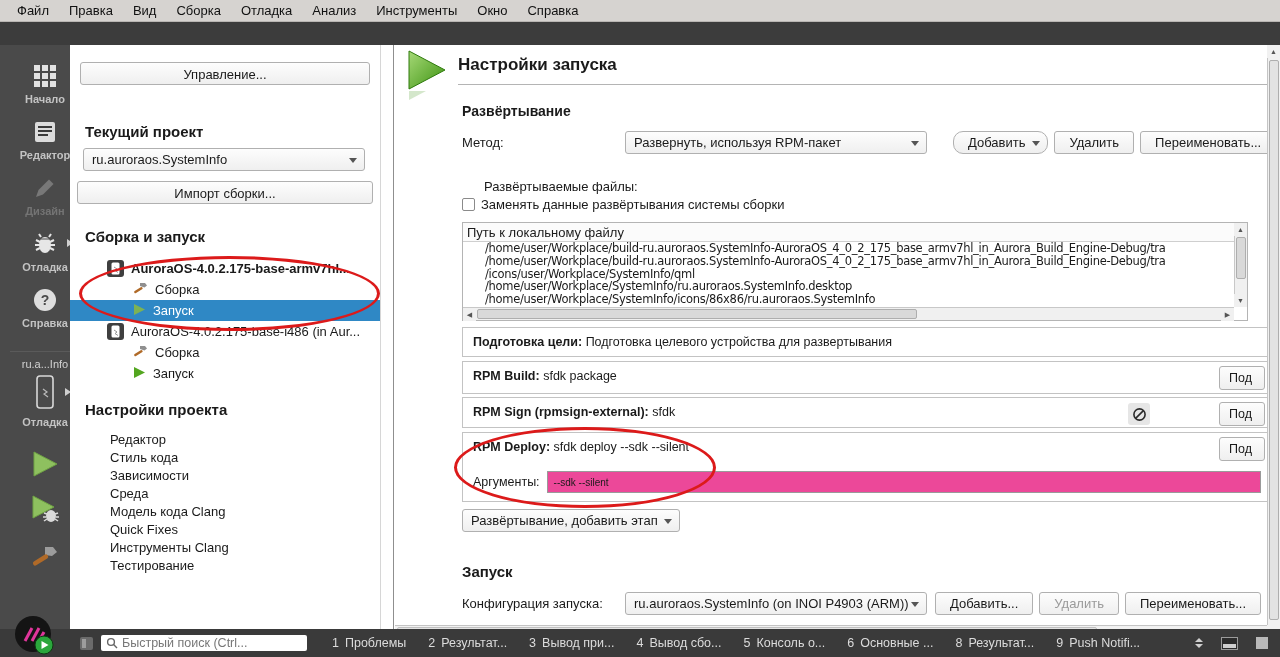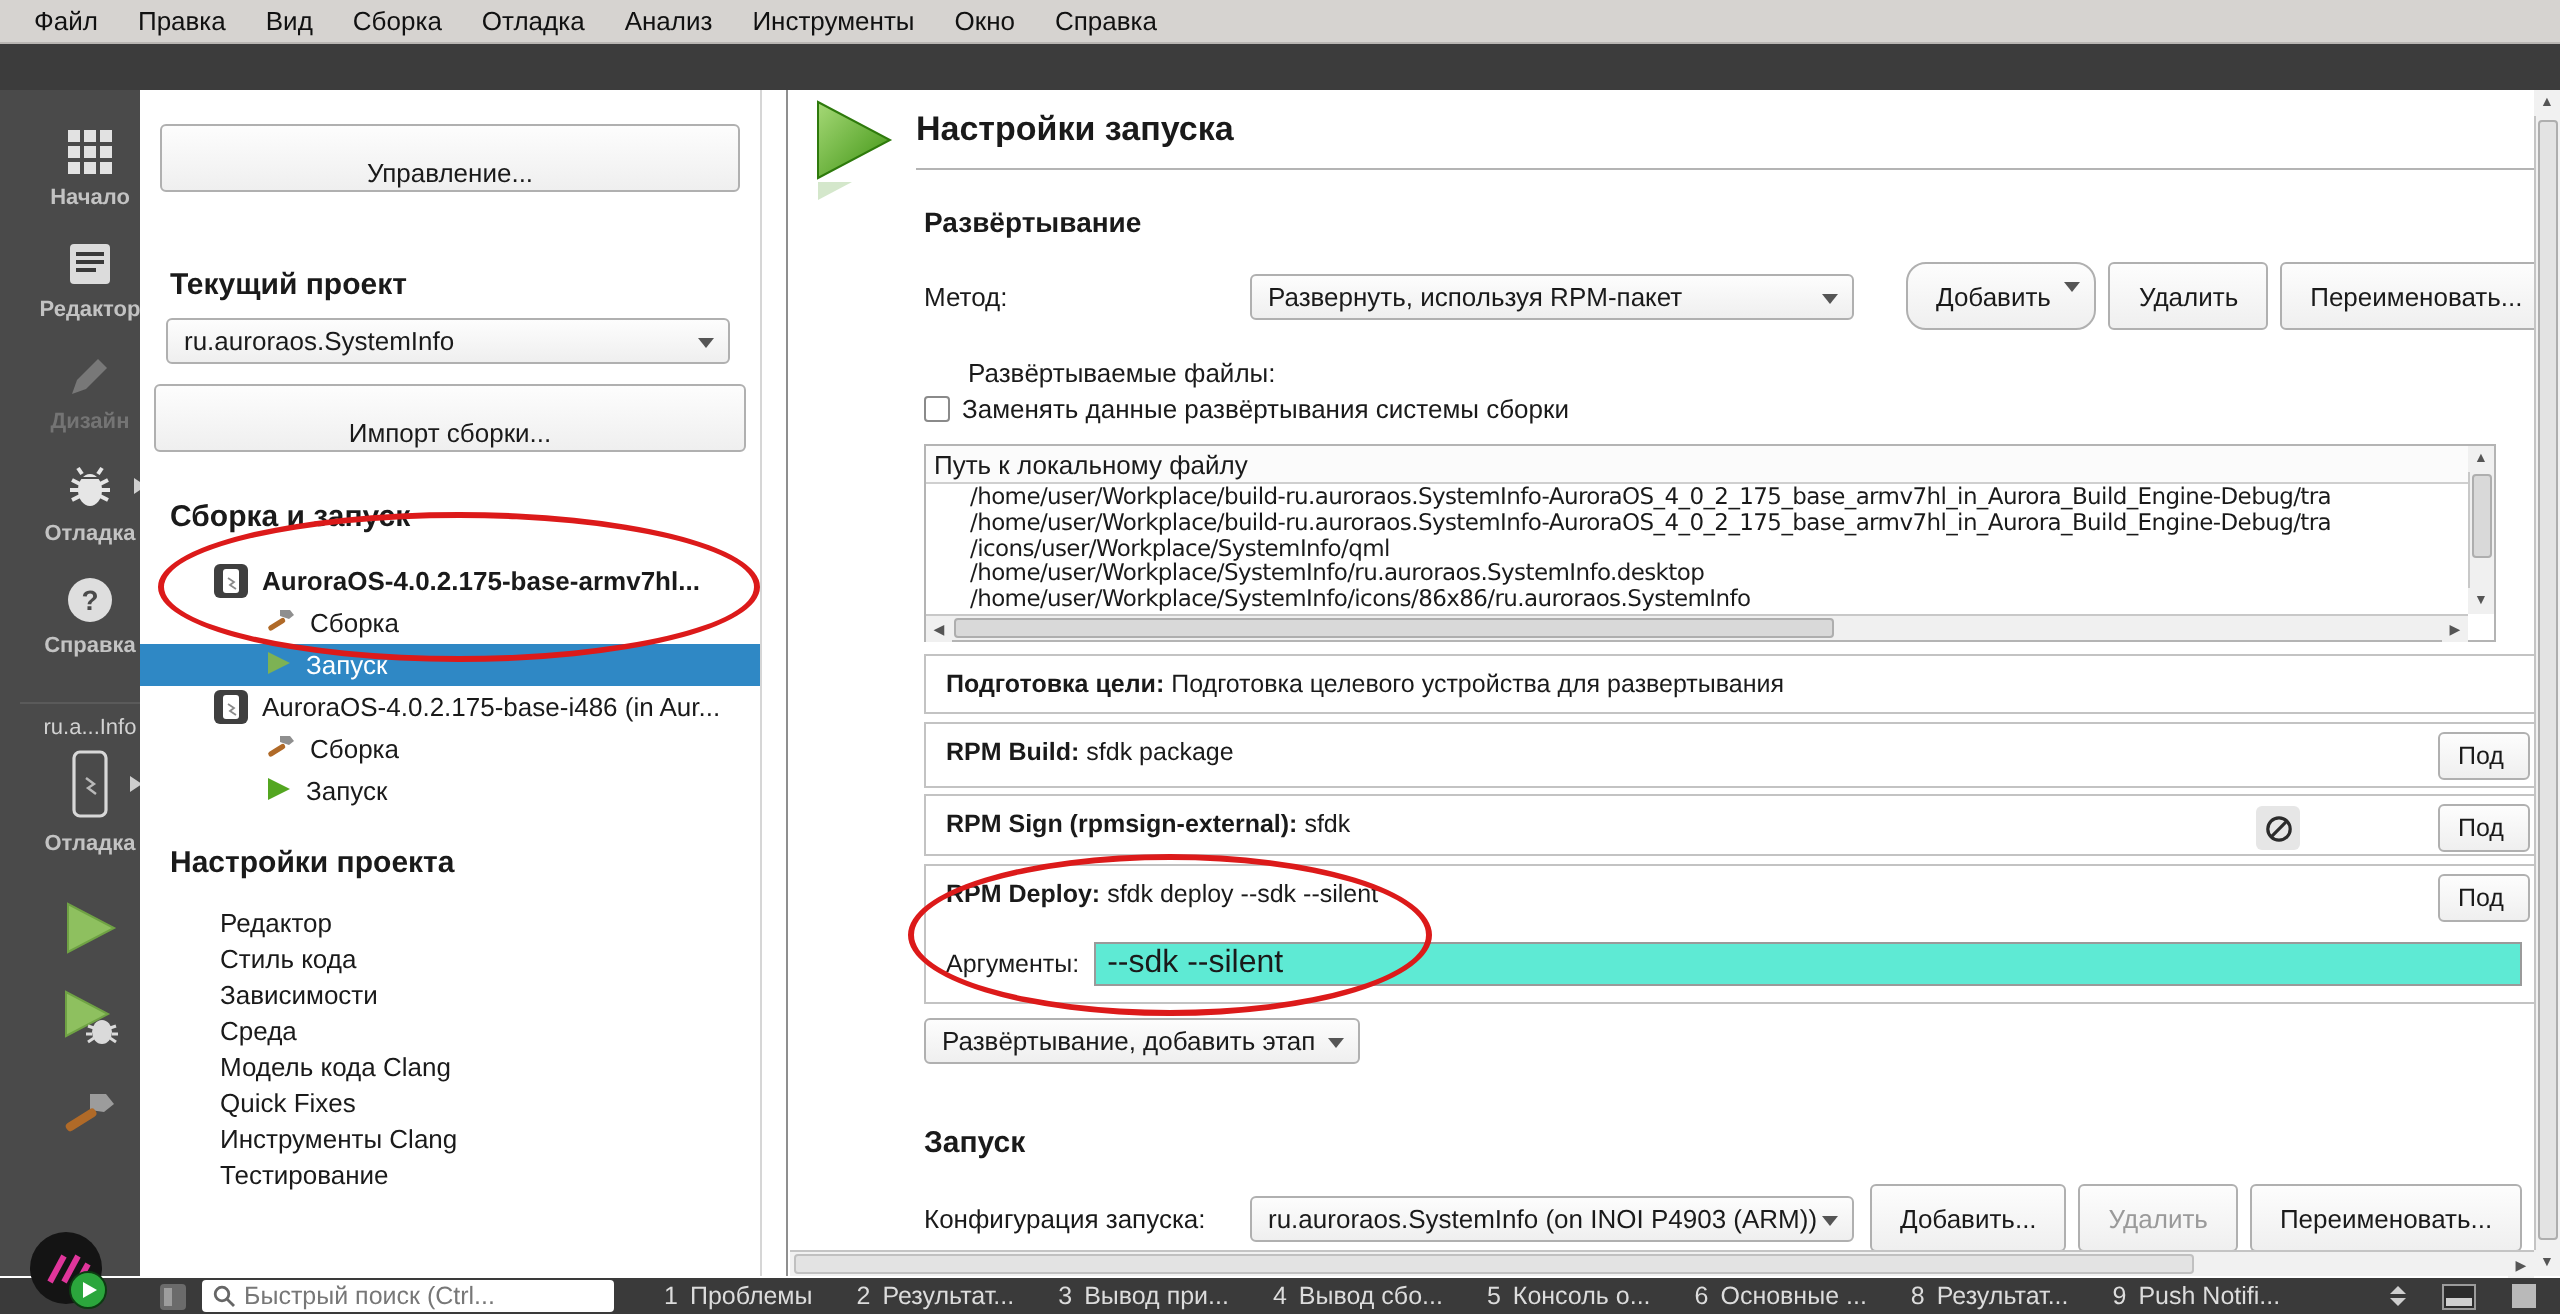--- a/index.html
+++ b/index.html
@@ -22,21 +22,21 @@
   .mode-iconwrap { position:relative; height:28px; display:flex; align-items:center; justify-content:center; }
   .mode-arrow { position:absolute; right:-14px; top:9px; width:0; height:0; border-left:6px solid #cfcfcf; border-top:4px solid transparent; border-bottom:4px solid transparent; }
   .target-sel { margin-top:16px; border-top:1px solid #5a5a5a; width:70px; padding-top:6px; display:flex; flex-direction:column; align-items:center; gap:2px; }
   .target-name { font-size:11px; color:#d2d2d2; }
   .side-actions { display:flex; flex-direction:column; align-items:center; gap:14px; margin-top:22px; }
 
   
   .projects { position:absolute; top:45px; left:70px; width:324px; bottom:19px; background:#fff; border-right:1px solid #8f8f8f; }
   .projects .gutter { position:absolute; top:0; bottom:0; right:12px; width:1px; background:#d6d6d6; }
   .p-inner { position:absolute; inset:0 13px 0 0; overflow:hidden; }
-  .btn { display:inline-flex; align-items:center; justify-content:center; height:23px; background:linear-gradient(#fdfdfd,#efefef); border:1px solid #b0b0b0; border-radius:3px; padding:16px 14px; font-size:13px; color:#1a1a1a; white-space:nowrap; }
+  .btn { display:inline-flex; align-items:center; justify-content:center; height:23px; background:linear-gradient(#fdfdfd,#efefef); border:1px solid #b0b0b0; border-radius:3px; padding:4px 14px; font-size:13px; color:#1a1a1a; white-space:nowrap; }
   .btn.disabled { color:#9a9a9a; }
   .block-btn { display:block; margin:17px auto 0; width:290px; }
   .h-panel { font-size:15px; font-weight:bold; margin:0 0 0 15px; }
   .combo { position:relative; display:flex; align-items:center; height:23px; background:linear-gradient(#fdfdfd,#efefef); border:1px solid #b0b0b0; border-radius:3px; padding:0 22px 0 8px; white-space:nowrap; overflow:hidden; }
   .combo .caret { position:absolute; right:7px; top:9px; width:0; height:0; border-top:5px solid #555; border-left:4px solid transparent; border-right:4px solid transparent; }
   .p-combo { margin:8px 15px 0 13px; }
   .p-import { display:block; margin:10px auto 0; width:296px; }
   .tree { margin-top:13px; }
   .tree-row { height:21px; display:flex; align-items:center; gap:7px; padding-left:37px; white-space:nowrap; overflow:hidden; }
   .tree-row.child { padding-left:63px; }
@@ -65,28 +65,28 @@
   .vscroll { position:absolute; top:0; right:0; width:13px; bottom:13px; background:#f0f0f0; border-left:1px solid #c8c8c8; }
   .hscroll { position:absolute; left:0; right:13px; bottom:0; height:13px; background:#f0f0f0; border-top:1px solid #c8c8c8; }
   .scroll-btn { position:absolute; width:13px; height:13px; background:#f0f0f0; color:#555; font-size:7px; display:flex; align-items:center; justify-content:center; }
   .thumb { background:#d9d9d9; border:1px solid #aeaeae; border-radius:2px; position:absolute; }
 
   .step { position:absolute; left:67px; right:12px; border:1px solid #c3c3c3; background:#fff; padding:7px 10px; font-size:12.5px; white-space:nowrap; overflow:hidden; }
   .step b { font-size:12.5px; }
   .more-btn { position:absolute; right:2px; top:4px; height:24px; width:46px; overflow:hidden; display:flex; align-items:center; padding-left:9px; background:linear-gradient(#fdfdfd,#efefef); border:1px solid #b0b0b0; border-radius:3px; font-size:12.5px; }
   .nosign { position:absolute; right:117px; top:5px; width:22px; height:22px; background:#e6e6e6; border-radius:3px; display:flex; align-items:center; justify-content:center; }
   .args-row { position:absolute; left:10px; right:6px; top:38px; display:flex; align-items:center; gap:7px; }
-  .args-input { flex:1; height:22px; border:1px solid #9a9a9a; background:#5eead4; padding:0 6px; font-size:16px; display:flex; align-items:center; }
+  .args-input { flex:1; height:22px; border:1px solid #9a9a9a; background:#ec4899; padding:0 6px; font-size:10px; display:flex; align-items:center; }
   .addstep { position:absolute; }
 
   .main-vscroll { position:absolute; top:0; right:0; bottom:0; width:13px; background:#f1f1f1; border-left:1px solid #c4c4c4; }
   .main-hscroll { position:absolute; left:0; right:13px; bottom:0; height:13px; background:#f1f1f1; border-top:1px solid #c4c4c4; }
 
   
-  .statusbar { position:absolute; left:0; right:0; bottom:0; height:18px; background:#3a3a3a; display:flex; align-items:center; gap:0; padding-left:80px; }
+  .statusbar { position:absolute; left:0; right:0; bottom:0; height:28px; background:#3a3a3a; display:flex; align-items:center; gap:0; padding-left:80px; }
   .sb-toggle { width:13px; height:13px; background:#6b6b6b; border-radius:2px; margin-right:8px; position:relative; flex:none; }
   .sb-toggle::after { content:""; position:absolute; left:2px; top:2px; bottom:2px; width:4px; background:#9d9d9d; }
   .sb-search { width:206px; height:16px; background:#fff; border-radius:2px; display:flex; align-items:center; gap:4px; padding:0 5px; flex:none; margin-right:14px; }
   .sb-search-ph { color:#777; font-size:12.5px; white-space:nowrap; overflow:hidden; }
   .sb-pane { display:flex; gap:6px; align-items:center; color:#dcdcdc; font-size:12.5px; padding:0 11px; white-space:nowrap; }
   .sb-right { margin-left:auto; display:flex; align-items:center; gap:18px; padding-right:12px; }
   .updown { display:flex; flex-direction:column; gap:2px; align-items:center; }
   .updown i { width:0; height:0; display:block; }
   .updown .u { border-bottom:4px solid #cfcfcf; border-left:4px solid transparent; border-right:4px solid transparent; }
   .updown .d { border-top:4px solid #cfcfcf; border-left:4px solid transparent; border-right:4px solid transparent; }

